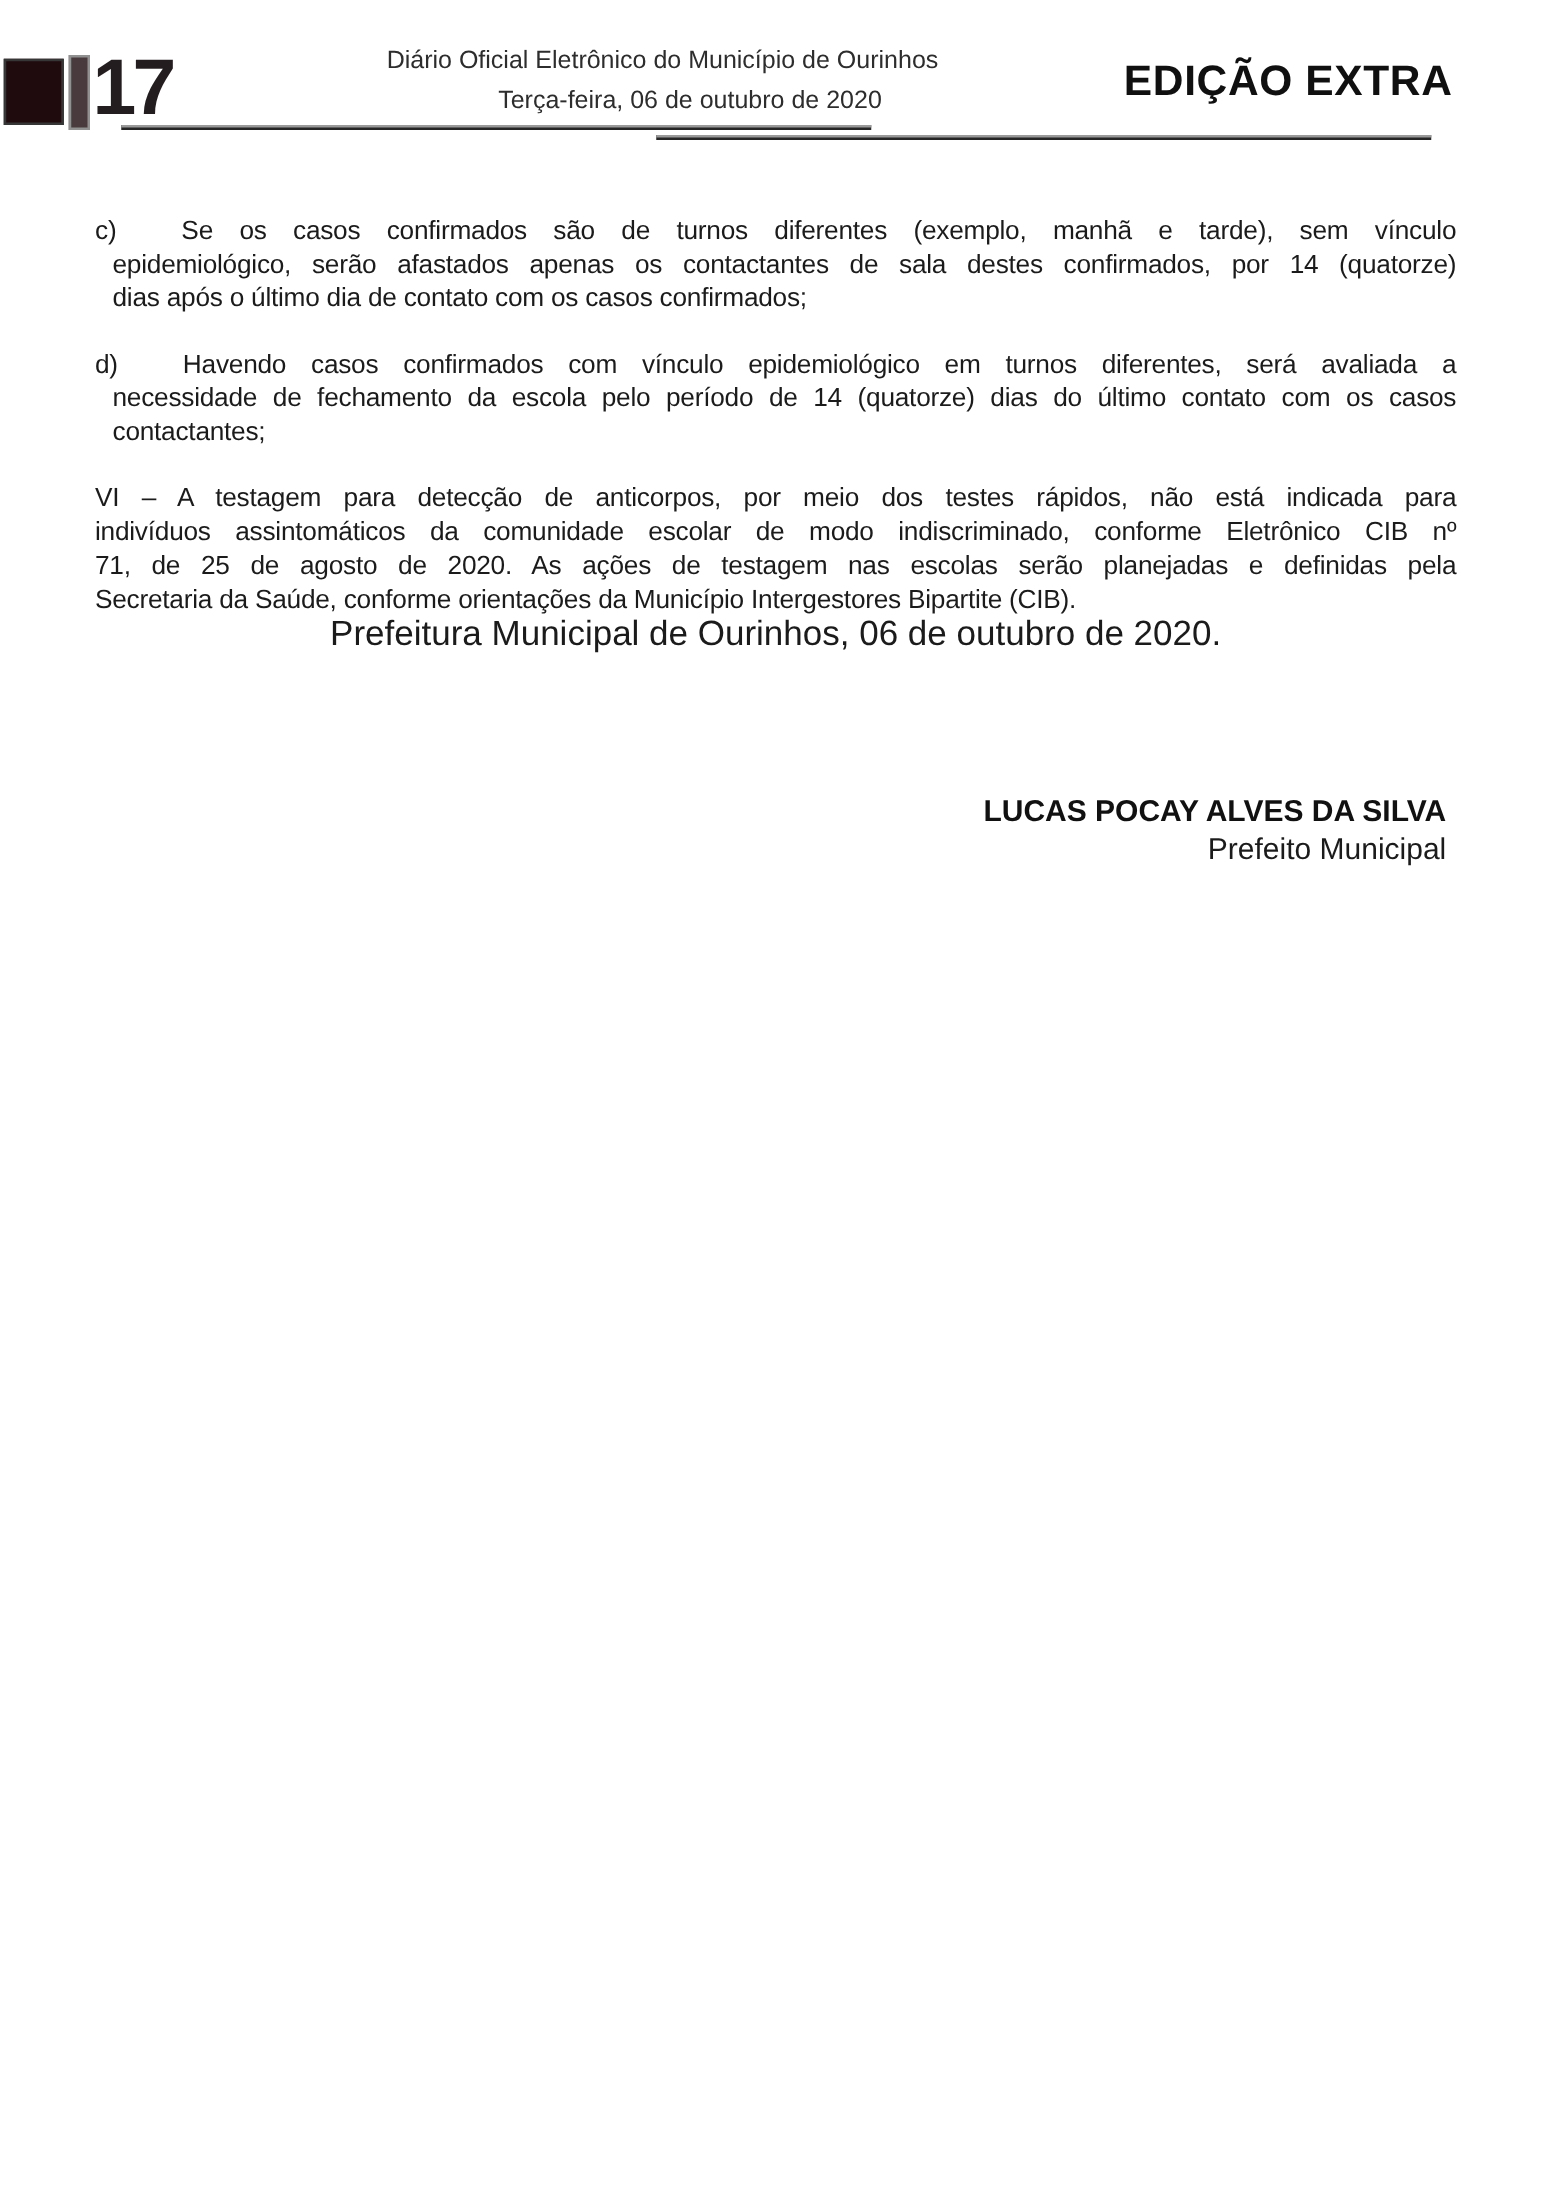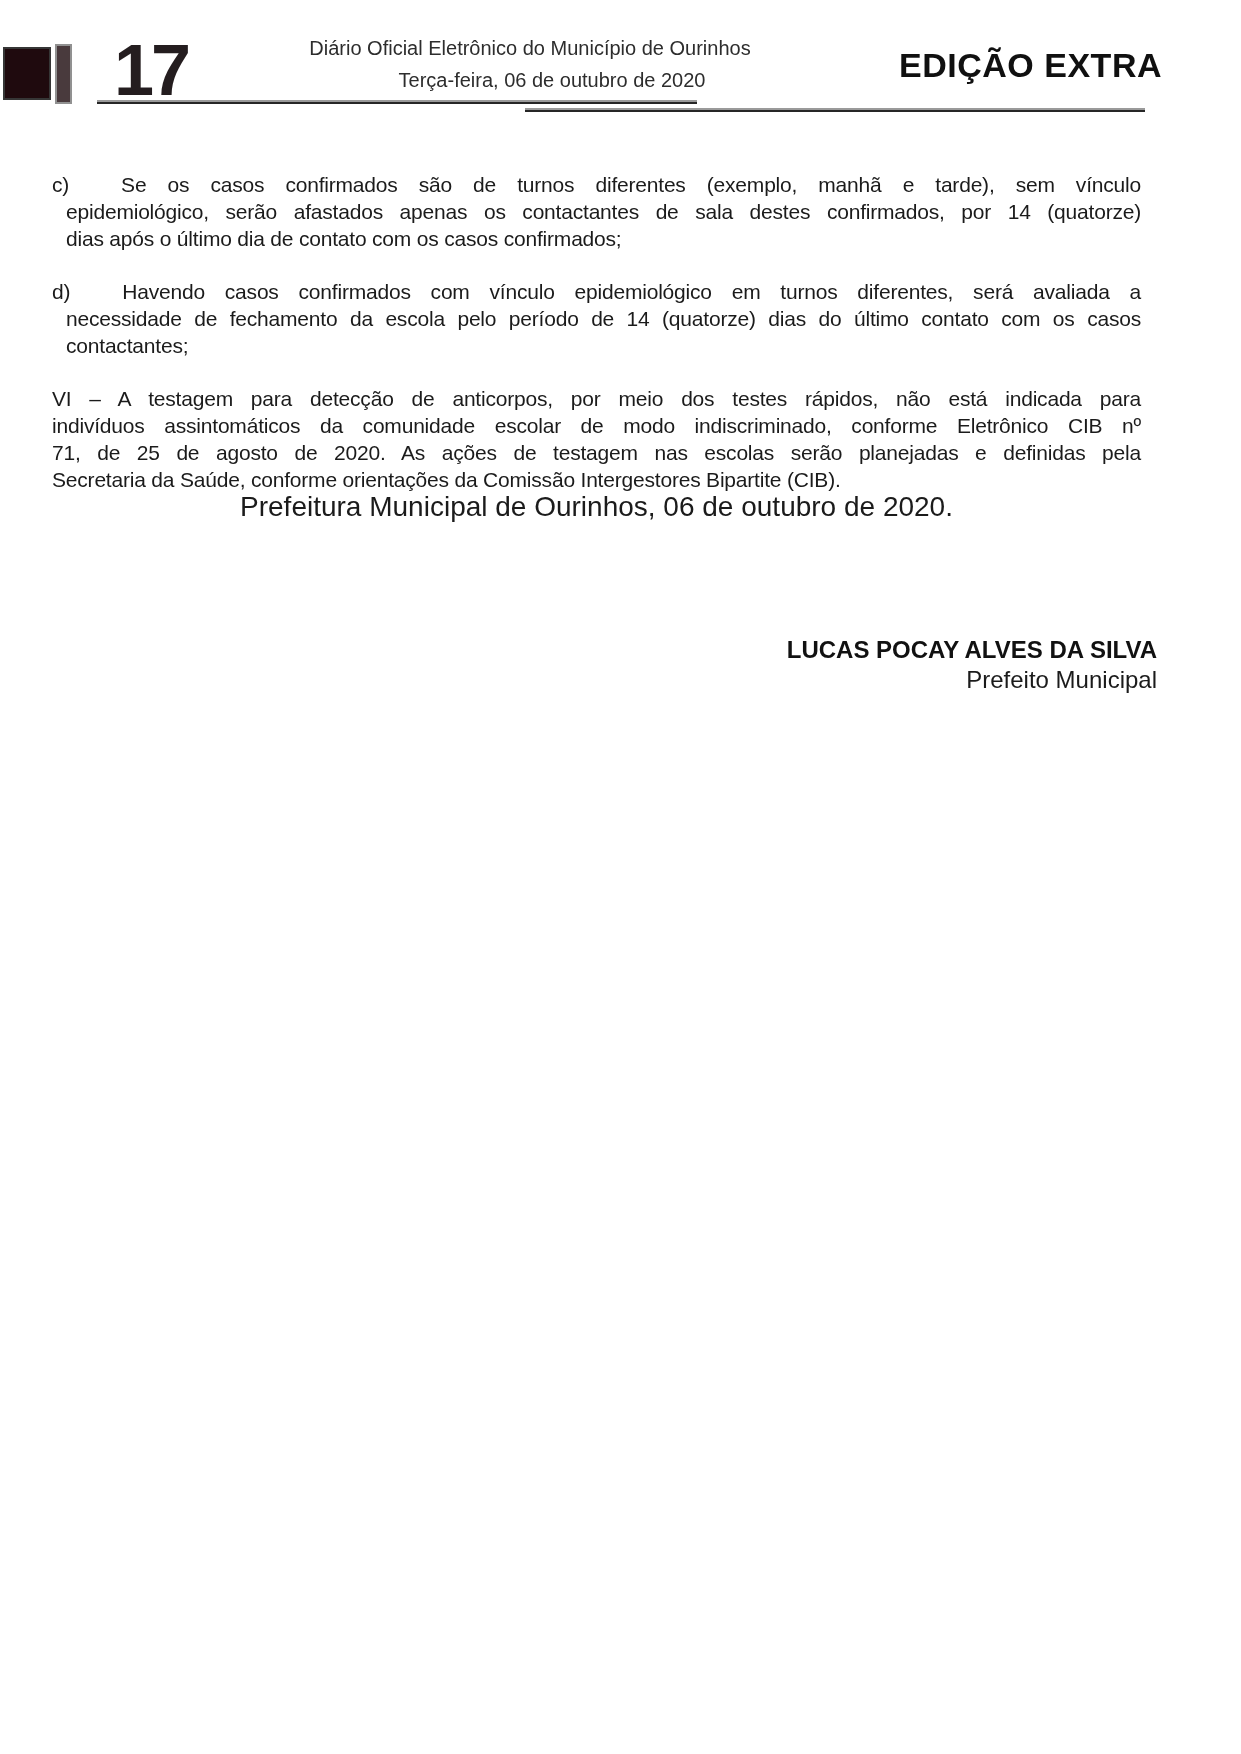--- a/index.html
+++ b/index.html
@@ -27,26 +27,25 @@
   .badge-bar {
     position: absolute;
     left: 55px; top: 44px;
     width: 13px; height: 56px;
     background: #493a3d;
     border: 2px solid #919191;
   }
   .page-number {
     position: absolute;
     left: 74px; top: 42px;
-    font-size: 72px;
+    font-size: 63px;
     font-weight: 900;
     letter-spacing: -3px;
     line-height: 56px;
     color: #241d1f;
-    margin-left: 40px;
   }
   .header-center {
     position: absolute;
     left: 0; top: 36px;
     width: 1060px;
     text-align: center;
     color: #2d2d2d;
   }
   .header-title {
     font-size: 20px;
@@ -78,21 +77,21 @@
     position: absolute;
     left: 525px; top: 108px;
     width: 620px; height: 2px;
     background: #262626;
     border-top: 2px solid #9a9a9a;
   }
 
   
   .content {
     position: absolute;
-    left: 52px; top: 172px;
+    left: 76px; top: 172px;
     width: 1089px;
     font-size: 21px;
     line-height: 26.8px;
     letter-spacing: -0.2px;
     color: #1b1b1b;
   }
   .paragraph { margin: 0 0 26.8px 0; }
   .paragraph:last-child { margin-bottom: 0; }
   .jline {
     text-align: justify;
@@ -162,21 +161,21 @@
   <div class="paragraph">
     <div class="jline"><span>d)</span><span class="tab-gap"></span><span>Havendo casos confirmados com vínculo epidemiológico em turnos diferentes, será avaliada a</span></div>
     <div class="jline cont">necessidade de fechamento da escola pelo período de 14 (quatorze) dias do último contato com os casos</div>
     <div class="lline cont">contactantes;</div>
   </div>
 
   <div class="paragraph">
     <div class="jline">VI – A testagem para detecção de anticorpos, por meio dos testes rápidos, não está indicada para</div>
     <div class="jline">indivíduos assintomáticos da comunidade escolar de modo indiscriminado, conforme Eletrônico CIB nº</div>
     <div class="jline">71, de 25 de agosto de 2020. As ações de testagem nas escolas serão planejadas e definidas pela</div>
-    <div class="lline">Secretaria da Saúde, conforme orientações da Comissão Intergestores Bipartite (CIB).</div>
+    <div class="lline">Secretaria da Saúde, conforme orientações da Município Intergestores Bipartite (CIB).</div>
     <div class="closing-line">Prefeitura Municipal de Ourinhos, 06 de outubro de 2020.</div>
   </div>
 
 </div>
 
 <div class="signature-block">
   <div class="signature-name">LUCAS POCAY ALVES DA SILVA</div>
   <div class="signature-role">Prefeito Municipal</div>
 </div>
 

